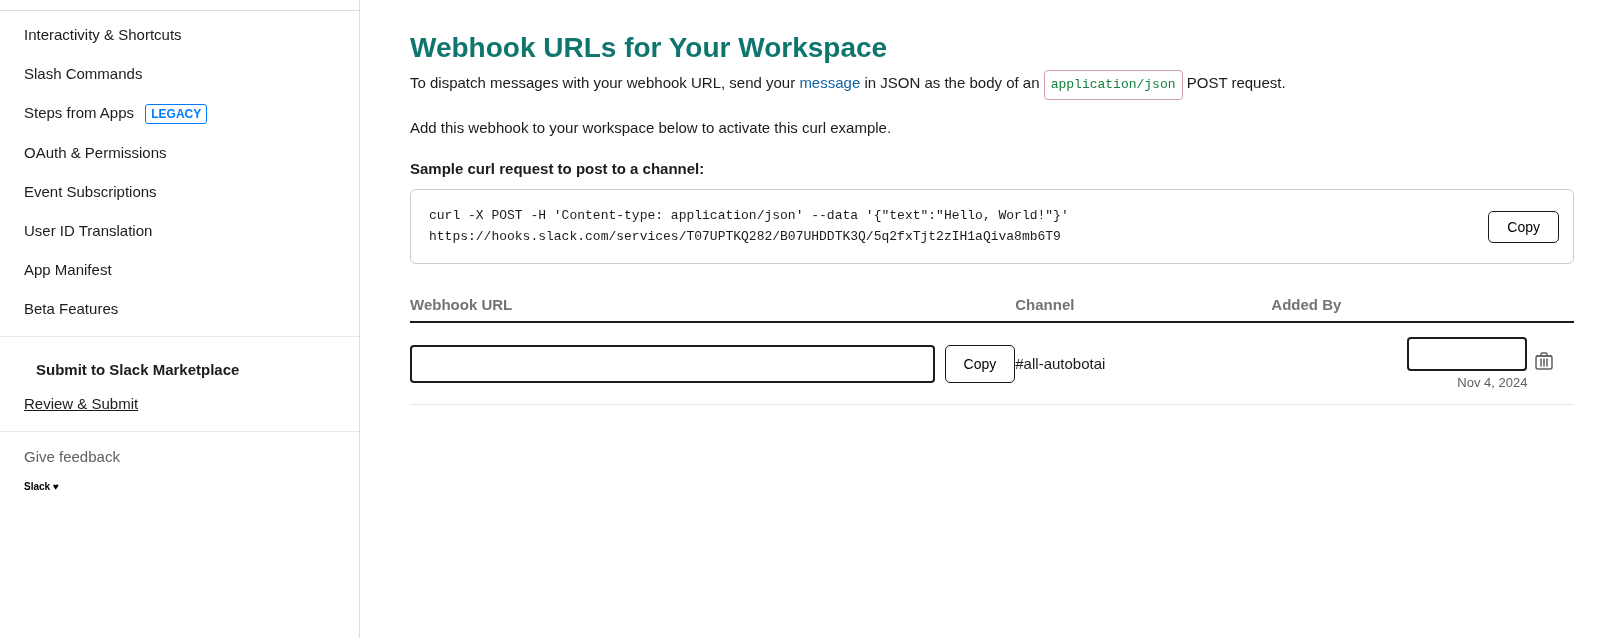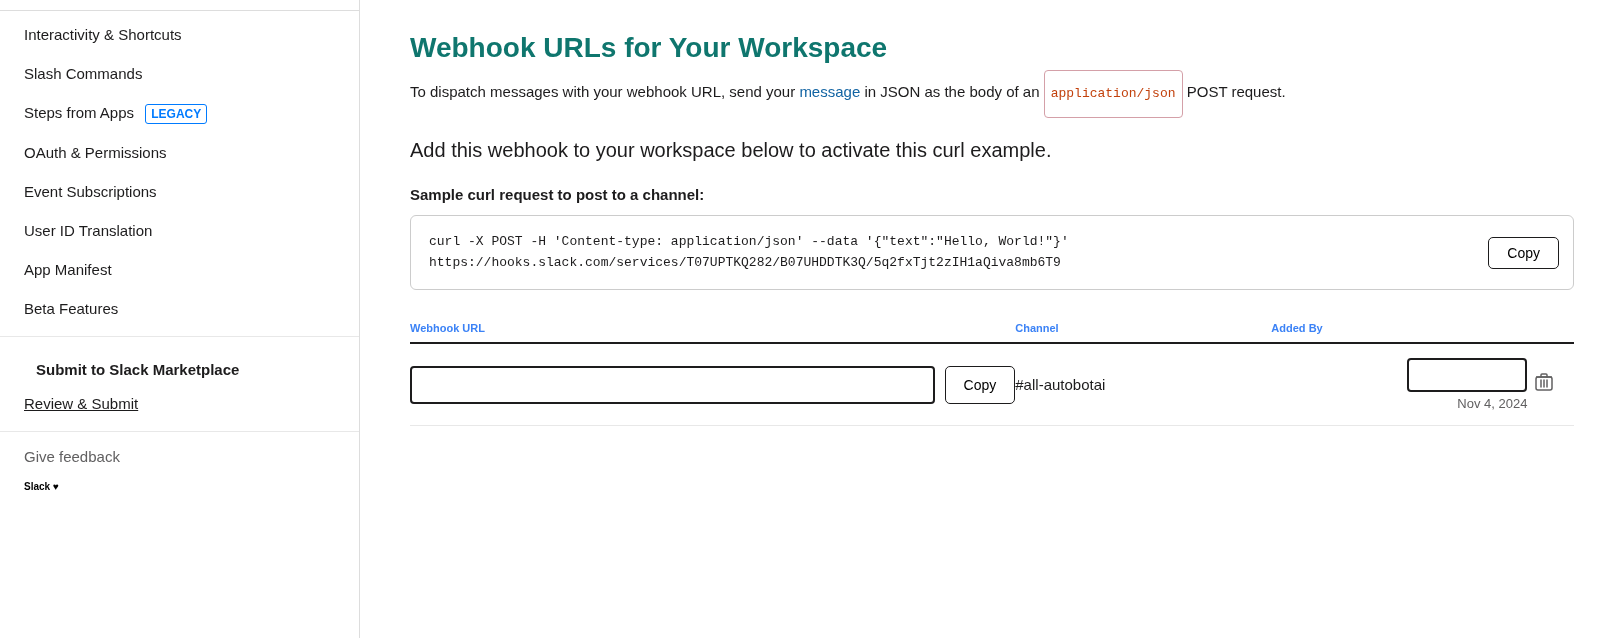--- a/index.html
+++ b/index.html
@@ -94,30 +94,30 @@
       margin-bottom: 8px;
     }
     .description-text a {
       color: #1264a3;
       text-decoration: none;
     }
     .code-inline {
       display: inline-block;
       font-family: 'Courier New', monospace;
       font-size: 13px;
-      color: #c2410c;
+      color: #15803d;
       background: #fff;
       border: 1.5px solid #d4a0a8;
       border-radius: 4px;
-      padding: 13px 6px;
+      padding: 4px 6px;
       line-height: 1.5;
     }
 
     .add-webhook-text {
-      font-size: 20px;
+      font-size: 15px;
       color: #1d1c1d;
       margin-top: 16px;
       margin-bottom: 20px;
       line-height: 1.6;
     }
 
     .section-label {
       font-weight: 700;
       font-size: 15px;
       color: #1d1c1d;
@@ -152,22 +152,22 @@
       white-space: nowrap;
     }
 
     
     .webhook-table {
       width: 100%;
       border-collapse: collapse;
     }
     .webhook-table th {
       font-weight: 700;
-      font-size: 11px;
-      color: #3b82f6;
+      font-size: 15px;
+      color: #737373;
       text-align: left;
       padding: 8px 0 8px 0;
       border-bottom: 2px solid #1d1c1d;
     }
     .webhook-table td {
       padding: 14px 0;
       font-size: 15px;
       color: #1d1c1d;
       vertical-align: middle;
       border-bottom: 1px solid #e8e8e8;

